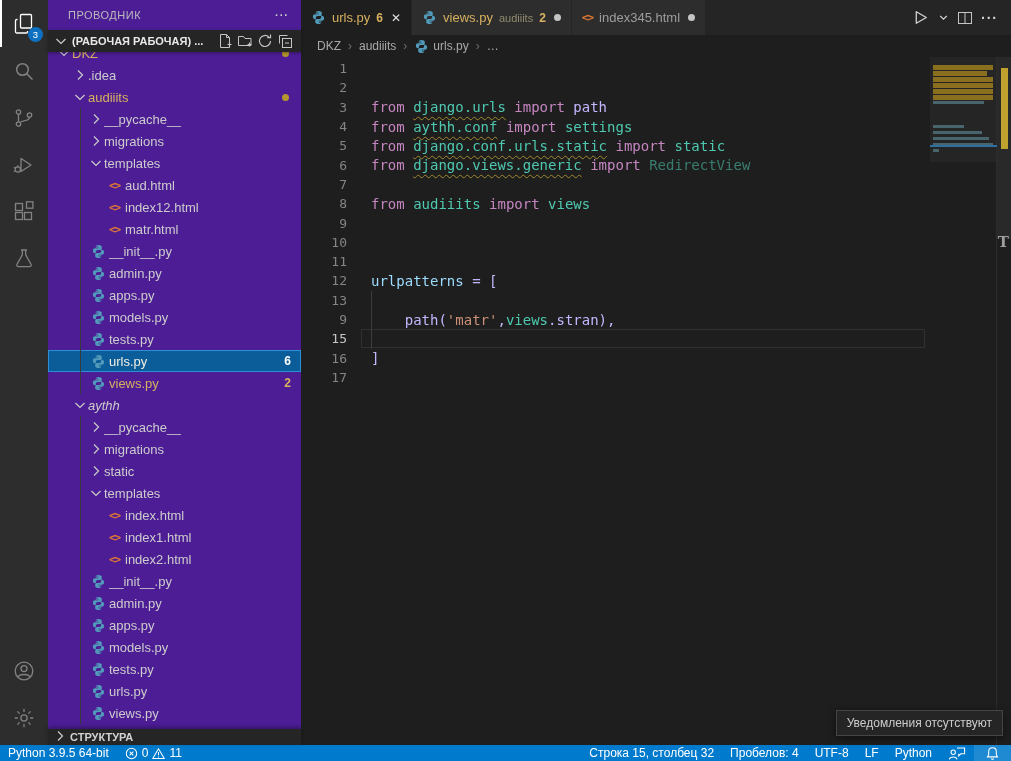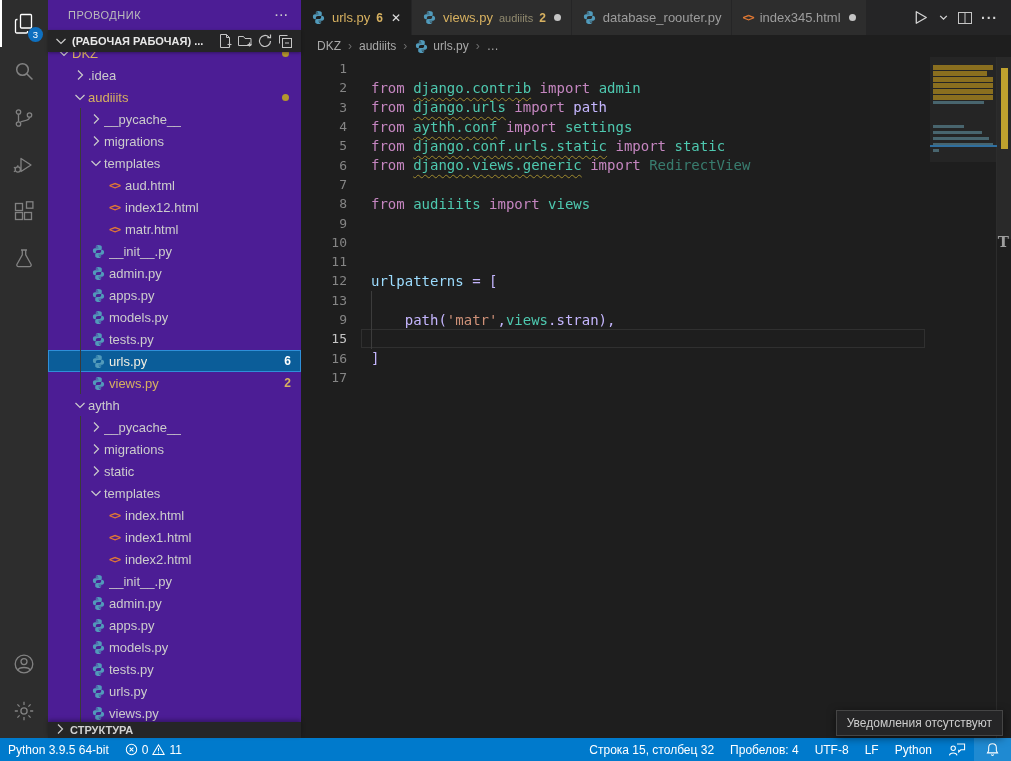--- a/index.html
+++ b/index.html
@@ -95,21 +95,21 @@
   .mm-warn { height:4.5px; background:#8a6f1f; }
   .mm-cur { position:absolute; left:0; width:67px; height:2px; background:#2f6f9f; }
   .mm-slider { position:absolute; left:0; right:0; top:0; height:105px; background:rgba(255,255,255,.035); }
   .overview { position:absolute; top:0; right:0; width:14px; bottom:0; }
   .vsb { position:absolute; top:0; right:0; width:14px; height:182px; background:rgba(121,121,121,.12); cursor:pointer; }
   .ov-warn { position:absolute; top:11px; right:3px; width:7px; height:81px; background:#bfa22e; }
   .t-art { position:absolute; top:176px; right:2px; color:#9d9d9d; font-family:"DejaVu Serif",serif;
     font-weight:700; font-size:15px; }
 
   
-  .statusbar { height:23px; flex:none; background:#007acc; color:#ffffff; display:flex; align-items:stretch;
+  .statusbar { height:16px; flex:none; background:#007acc; color:#ffffff; display:flex; align-items:stretch;
     font-size:12px; }
   .sb-left, .sb-right { display:flex; align-items:stretch; }
   .sb-right { margin-left:auto; }
   .status-item { display:flex; align-items:center; gap:4px; padding:0 8px; cursor:pointer; white-space:nowrap; }
   .status-item.bell-item { background:#1f8ad2; padding:0 11px; }
 
   
   .toast { position:absolute; right:8px; bottom:25px; background:#252526; border:1px solid #454545;
     color:#cccccc; font-size:12px; padding:5px 10px; box-shadow:0 2px 8px rgba(0,0,0,.5); z-index:9; }
 </style>
@@ -380,21 +380,21 @@
               <span class="ticon" style="display: flex;">
                 <svg width="15" height="15" viewBox="0 0 16 16">
                   <path fill="#519aba" d="M7.9 1C6.1 1 5.1 1.8 5.1 2.9V4h3v.5H4.2C3 4.5 2 5.3 2 7.1s1 2.7 2.2 2.7h1V8.4c0-1 .9-1.9 2-1.9h2.6c1 0 1.7-.8 1.7-1.8V2.9C11.5 1.8 9.7 1 7.9 1zM6.4 2.1a.62.62 0 1 1 0 1.24.62.62 0 0 1 0-1.24z"></path>
                   <path fill="#519aba" d="M8.1 15c1.8 0 2.8-.8 2.8-1.9V12h-3v-.5h3.9c1.2 0 2.2-.8 2.2-2.6s-1-2.7-2.2-2.7h-1v1.4c0 1-.9 1.9-2 1.9H6.2c-1 0-1.7.8-1.7 1.8v1.8C4.5 14.2 6.3 15 8.1 15zm1.5-1.1a.62.62 0 1 1 0-1.24.62.62 0 0 1 0 1.24z"></path>
                 </svg>
               </span>
               <span class="tlabel mod">views.py</span>
               <span class="tspacer"></span>
               <span class="tbadge">2</span>
             </div>
-            <div class="tree-row" style="padding-left: 24px;">
+            <div class="tree-row" style="padding-left: 24px; font-style: italic;">
               <span class="twisty">
                 <svg width="16" height="16" viewBox="0 0 16 16" fill="none" stroke="#cccccc" stroke-width="1.2">
                   <path d="M3.5 6L8 10.5 12.5 6"></path>
                 </svg>
               </span>
               <span class="tlabel">aythh</span>
               <span class="tspacer"></span>
             </div>
             <div class="tree-row guided" style="padding-left: 40px;">
               <span class="twisty">
@@ -554,29 +554,20 @@
                   <path fill="#519aba" d="M8.1 15c1.8 0 2.8-.8 2.8-1.9V12h-3v-.5h3.9c1.2 0 2.2-.8 2.2-2.6s-1-2.7-2.2-2.7h-1v1.4c0 1-.9 1.9-2 1.9H6.2c-1 0-1.7.8-1.7 1.8v1.8C4.5 14.2 6.3 15 8.1 15zm1.5-1.1a.62.62 0 1 1 0-1.24.62.62 0 0 1 0 1.24z"></path>
                 </svg>
               </span>
               <span class="tab-label ylw">views.py</span>
               <span class="tab-desc">audiiits</span>
               <span class="tab-badge">2</span>
               <span class="tab-dot"></span>
             </div>
             <div class="tab">
               <span style="display: flex;">
-                <svg width="15" height="15" viewBox="0 0 16 16">
-                  <path fill="#519aba" d="M7.9 1C6.1 1 5.1 1.8 5.1 2.9V4h3v.5H4.2C3 4.5 2 5.3 2 7.1s1 2.7 2.2 2.7h1V8.4c0-1 .9-1.9 2-1.9h2.6c1 0 1.7-.8 1.7-1.8V2.9C11.5 1.8 9.7 1 7.9 1zM6.4 2.1a.62.62 0 1 1 0 1.24.62.62 0 0 1 0-1.24z"></path>
-                  <path fill="#519aba" d="M8.1 15c1.8 0 2.8-.8 2.8-1.9V12h-3v-.5h3.9c1.2 0 2.2-.8 2.2-2.6s-1-2.7-2.2-2.7h-1v1.4c0 1-.9 1.9-2 1.9H6.2c-1 0-1.7.8-1.7 1.8v1.8C4.5 14.2 6.3 15 8.1 15zm1.5-1.1a.62.62 0 1 1 0-1.24.62.62 0 0 1 0 1.24z"></path>
-                </svg>
-              </span>
-              <span class="tab-label">database_roouter.py</span>
-            </div>
-            <div class="tab">
-              <span style="display: flex;">
                 <span class="html-ic">&lt;&gt;</span>
               </span>
               <span class="tab-label">index345.html</span>
               <span class="tab-dot"></span>
             </div>
           </div>
         <div class="editor-actions" id="ea">
             <div class="ea-btn">
               <svg width="19" height="19" viewBox="0 0 18 18" fill="none" stroke="#d4d4d4" stroke-width="1.2">
                 <path d="M5 3.5l9.5 5.5L5 14.5z" stroke-linejoin="round"></path>
@@ -622,21 +613,20 @@
           </span>
         </div>
       <div class="code-area">
         <div class="code-lines" id="code">
             <div class="code-line">
               <span class="gutter">1</span>
               <span class="lc"></span>
             </div>
             <div class="code-line">
               <span class="gutter">2</span>
-              <span class="lc"><span class="k">from</span><span class="p"> </span><span class="m">django.contrib</span><span class="p"> </span><span class="k">import</span><span class="p"> </span><span class="t">admin</span></span>
             </div>
             <div class="code-line">
               <span class="gutter">3</span>
               <span class="lc"><span class="k">from</span><span class="p"> </span><span class="m">django.urls</span><span class="p"> </span><span class="k">import</span><span class="p"> </span><span class="p">path</span></span>
             </div>
             <div class="code-line">
               <span class="gutter">4</span>
               <span class="lc"><span class="k">from</span><span class="p"> </span><span class="m">aythh.conf</span><span class="p"> </span><span class="k">import</span><span class="p"> </span><span class="t">settings</span></span>
             </div>
             <div class="code-line">

